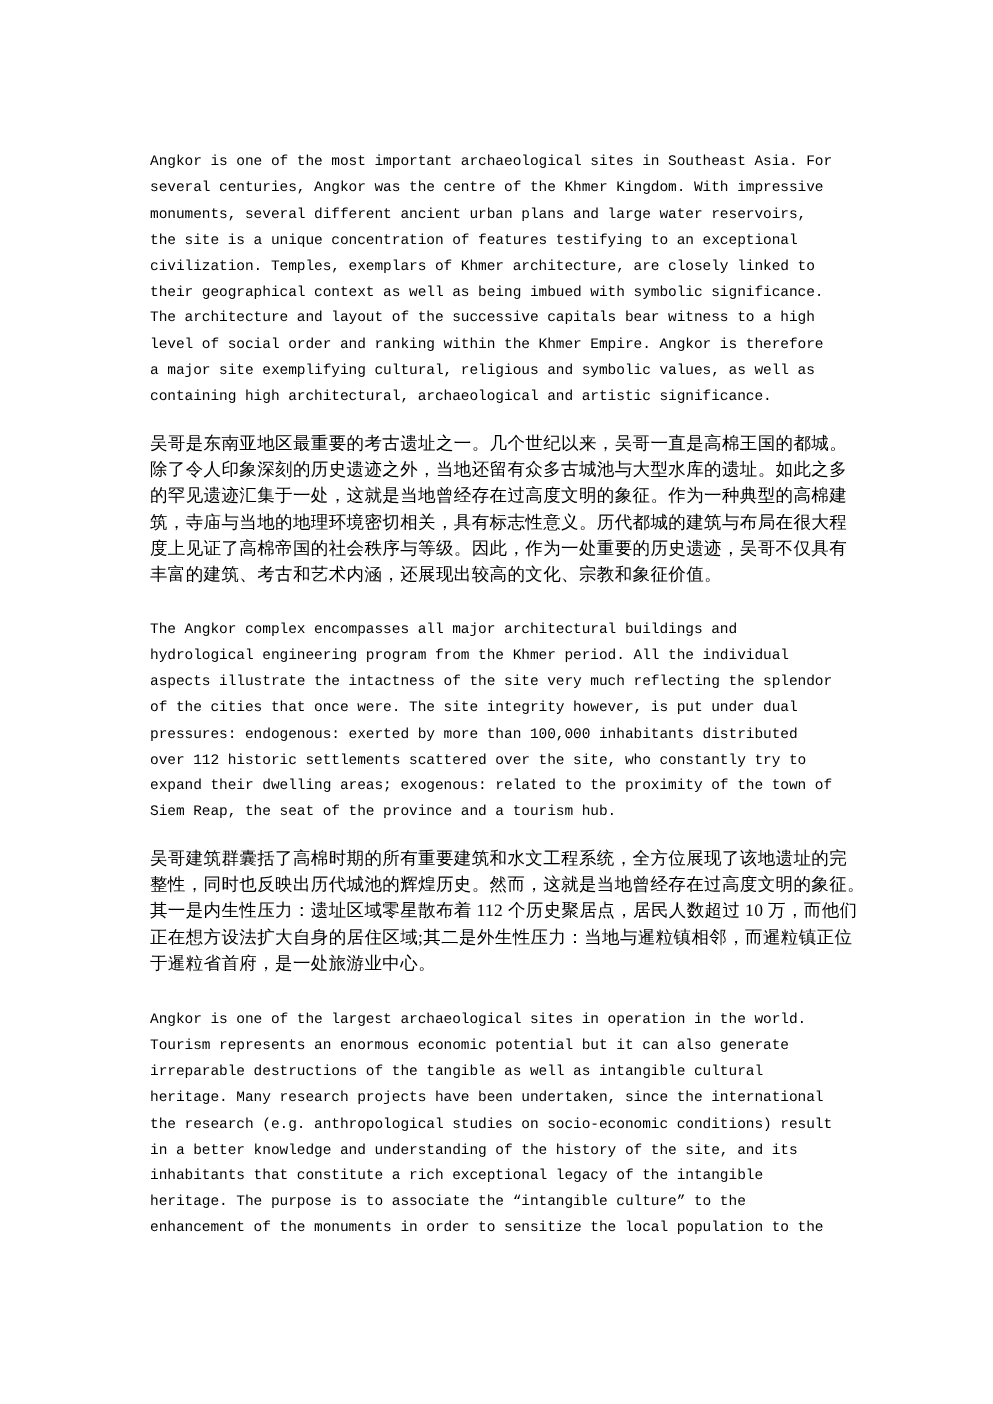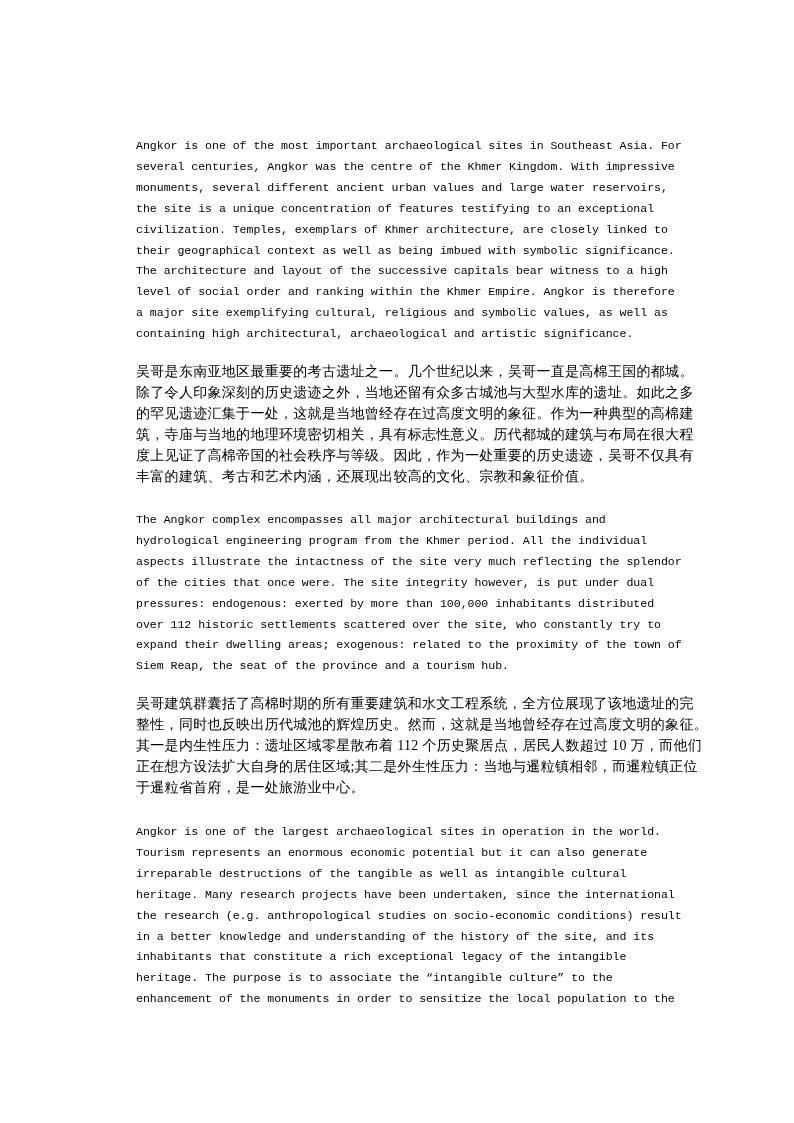--- a/index.html
+++ b/index.html
@@ -14,21 +14,21 @@
       overflow: hidden;
       color: #000000;
     }
     .page {
       position: absolute;
       left: 120px;
       top: 120px;
       width: 556px;
     }
     .para {
-      margin: 16px;
+      margin: 0;
       padding: 0;
       white-space: nowrap;
     }
     .para .line {
       display: block;
       white-space: pre;
     }
     .en {
       font-family: "Liberation Mono", "DejaVu Sans Mono", monospace;
       font-size: 11.6px;
@@ -48,21 +48,21 @@
     #p5 { position: absolute; top: 686px; }
   </style>
 </head>
 <body>
 
 <div class="page">
 
   <div id="p1" class="para en">
     <span class="line">Angkor is one of the most important archaeological sites in Southeast Asia. For</span>
     <span class="line">several centuries, Angkor was the centre of the Khmer Kingdom. With impressive</span>
-    <span class="line">monuments, several different ancient urban values and large water reservoirs,</span>
+    <span class="line">monuments, several different ancient urban plans and large water reservoirs,</span>
     <span class="line">the site is a unique concentration of features testifying to an exceptional</span>
     <span class="line">civilization. Temples, exemplars of Khmer architecture, are closely linked to</span>
     <span class="line">their geographical context as well as being imbued with symbolic significance.</span>
     <span class="line">The architecture and layout of the successive capitals bear witness to a high</span>
     <span class="line">level of social order and ranking within the Khmer Empire. Angkor is therefore</span>
     <span class="line">a major site exemplifying cultural, religious and symbolic values, as well as</span>
     <span class="line">containing high architectural, archaeological and artistic significance.</span>
   </div>
 
   <div id="p2" class="para zh">

